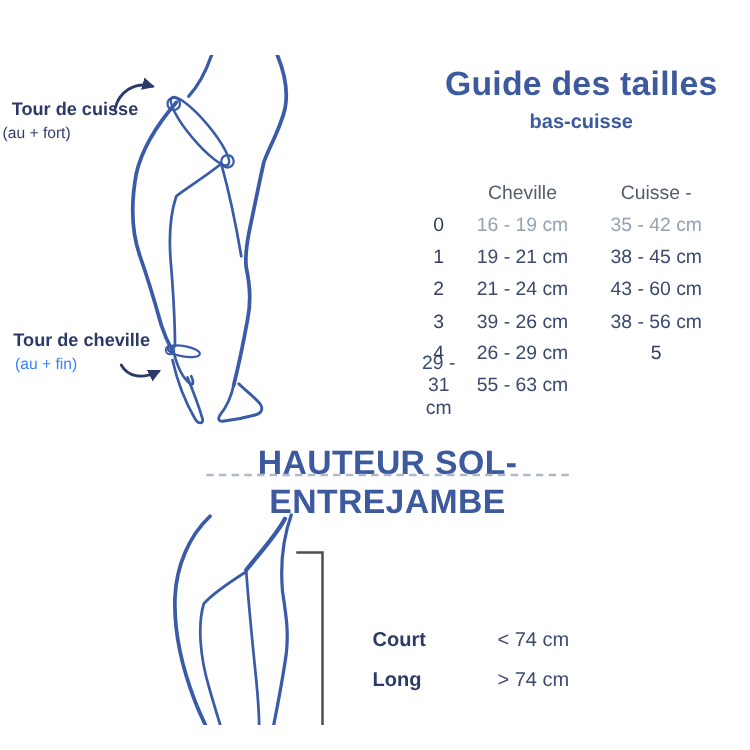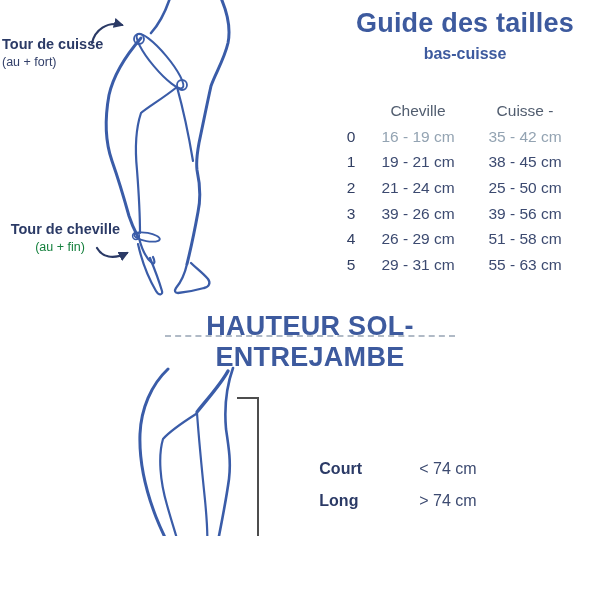--- a/index.html
+++ b/index.html
@@ -1,18 +1,19 @@
 <!DOCTYPE html>
 <html><head>
 <meta charset="utf-8">
 <style>
   html,body{margin:0;padding:0;background:#fff;}
   .canvas{
     position:relative;width:600px;height:536px;background:#fff;overflow:hidden;
     font-family:"Liberation Sans","DejaVu Sans",sans-serif;
+    margin-top:44px;
   }
   .abs{position:absolute;}
 
   
   .guide-title{
     left:320px;top:8px;width:290px;text-align:center;
     font-size:27px;font-weight:bold;color:#3d5a9e;letter-spacing:0.2px;
   }
   .guide-subtitle{
     left:320px;top:45px;width:290px;text-align:center;
@@ -26,42 +27,42 @@
   }
   .size-table .hdr{
     height:27px;display:flex;align-items:center;justify-content:center;
     color:#515d6f;font-size:15.5px;
   }
   .size-table .cell{text-align:center;}
   .size-table .sz{color:#323f63;}
   .size-table .muted{color:#93a3b2;}
 
   
-  .thigh-label{left:2px;top:36px;width:116px;text-align:left;
+  .thigh-label{left:2px;top:36px;width:116px;text-align:center;
     font-size:14.5px;font-weight:bold;color:#2b3a66;}
   .thigh-sublabel{left:2px;top:55px;width:116px;text-align:left;
     font-size:12.5px;color:#33406a;}
   .ankle-label{left:0px;top:221px;width:120px;text-align:right;
     font-size:14.5px;font-weight:bold;color:#2b3a66;}
-  .ankle-sublabel{left:0px;top:240px;width:120px;text-align:center;
-    font-size:12.5px;color:#15803d;}
+  .ankle-sublabel{left:0px;top:240px;width:120px;text-align:left;
+    font-size:12.5px;color:#3b82f6;padding-left:12px;}
 
   
   .height-title{
     left:120px;top:311px;width:380px;text-align:center;
     font-size:27px;font-weight:bold;color:#3d5a9e;letter-spacing:0.3px;
   }
   .dashed-rule{
     left:165px;top:335px;width:290px;height:0;
     border-top:2px dashed #b0bac6;
   }
 
   
   .length-rows{left:298px;top:460px;width:200px;}
-  .length-row{display:flex;height:18px;margin-bottom:14px;align-items:center;justify-content:center;}
+  .length-row{display:flex;height:18px;margin-bottom:14px;align-items:center;}
   .length-row .lbl{width:100px;font-size:16px;font-weight:bold;color:#2b3a66;}
   .length-row .val{font-size:16px;color:#3c4a70;}
 
   svg{display:block;}
 </style>
 </head>
 <body>
 
 <div class="canvas">
 
@@ -114,29 +115,28 @@
     <div class="cell sz">0</div>
     <div class="cell muted">16 - 19 cm</div>
     <div class="cell muted">35 - 42 cm</div>
 
     <div class="cell sz">1</div>
     <div class="cell">19 - 21 cm</div>
     <div class="cell">38 - 45 cm</div>
 
     <div class="cell sz">2</div>
     <div class="cell">21 - 24 cm</div>
-    <div class="cell">25 - 50 cm</div>
+    <div class="cell">43 - 60 cm</div>
 
     <div class="cell sz">3</div>
     <div class="cell">39 - 26 cm</div>
-    <div class="cell">39 - 56 cm</div>
+    <div class="cell">38 - 56 cm</div>
 
     <div class="cell sz">4</div>
     <div class="cell">26 - 29 cm</div>
-    <div class="cell">51 - 58 cm</div>
 
     <div class="cell sz">5</div>
     <div class="cell">29 - 31 cm</div>
     <div class="cell">55 - 63 cm</div>
   </div>
 
   <div class="abs thigh-label">Tour de cuisse</div>
   <div class="abs thigh-sublabel">(au + fort)</div>
   <div class="abs ankle-label">Tour de cheville</div>
   <div class="abs ankle-sublabel">(au + fin)</div>

